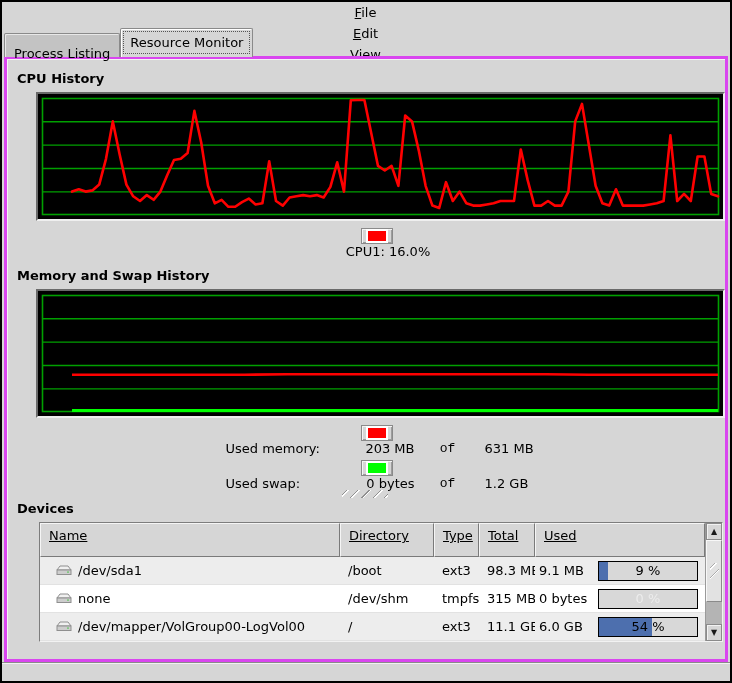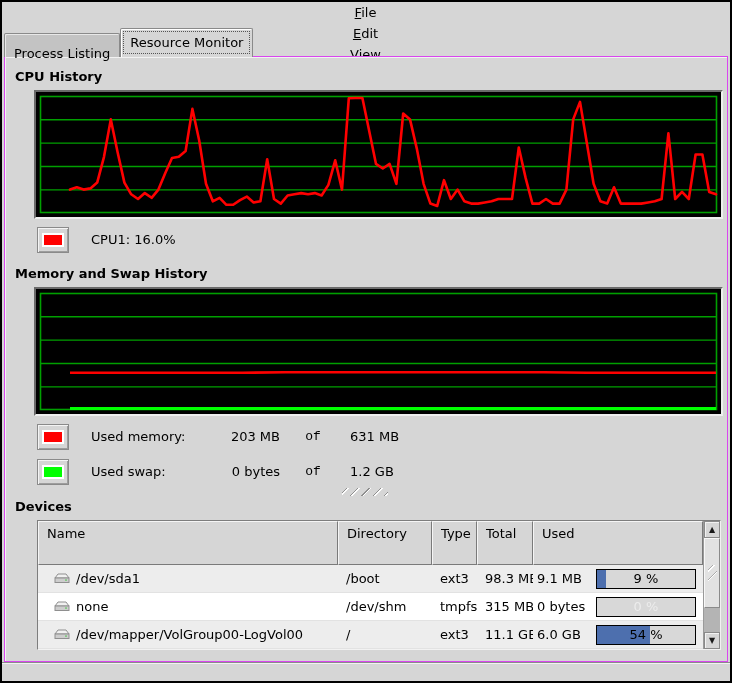--- a/index.html
+++ b/index.html
@@ -51,21 +51,21 @@
     outline: 1px dotted #555;
     outline-offset: -4px;
     box-shadow: inset 1px 1px 0 #fff;
     position: relative;
     z-index: 3;
   }
   
   .notebook {
     flex: 1;
     margin: 0 2px;
-    border: 1px solid #d946ef;
+    border: 3px solid #d946ef;
     box-shadow: inset 1px 1px 0 #f2f2f2;
     margin-top: -1px;
     background: #d6d6d6;
     padding: 6px 10px 4px 8px;
     position: relative; z-index: 1;
     overflow: hidden;
   }
   .section-heading { font-weight: bold; margin: 6px 0 6px 2px; }
   .heading-mem { margin-top: 13px; }
   .heading-dev { margin-top: 3px; }
@@ -76,20 +76,21 @@
     background: #000;
     border: 2px solid;
     border-color: #6a6a6a #efefef #efefef #6a6a6a;
   }
   .graph svg { display: block; width: 685px; height: 125px; }
   
   .legend-row {
     display: flex; align-items: center;
     margin: 7px 0 0 24px;
     height: 27px;
+    flex-direction: column;
   }
   .swatch-btn {
     width: 32px; height: 26px;
     background: #d6d6d6;
     border: 1px solid #8a8a8a;
     box-shadow: inset 1px 1px 0 #f4f4f4, inset -1px -1px 0 #9d9d9d;
     display: flex; align-items: center; justify-content: center;
   }
   .swatch { width: 22px; height: 14px; border: 2px solid #fff; }
   .legend-text { margin-left: 22px; }
@@ -107,21 +108,21 @@
   .table-frame {
     margin: 4px 0 0 24px;
     width: 684px;
     border: 1px solid;
     border-color: #7d7d7d #f2f2f2 #f2f2f2 #7d7d7d;
     display: flex;
     background: #fff;
   }
   .table-main { flex: 1; }
   .thead, .trow { display: grid; grid-template-columns: 300px 94px 45px 56px 1fr; }
-  .thead { height: 44px; }
+  .thead { height: 34px; text-decoration: underline; }
   .th {
     background: #d6d6d6;
     border: 1px solid;
     border-color: #f5f5f5 #7a7a7a #7a7a7a #f5f5f5;
     padding: 4px 2px 2px 8px;
     overflow: hidden; white-space: nowrap;
   }
   .trow { height: 28px; border-bottom: 1px solid #e2e2e2; }
   .trow:nth-child(odd) { background: #fff; }
   .trow:nth-child(even) { background: #ededed; }

